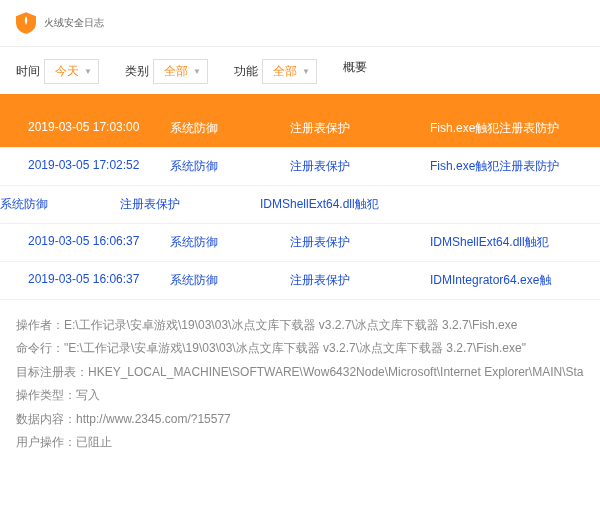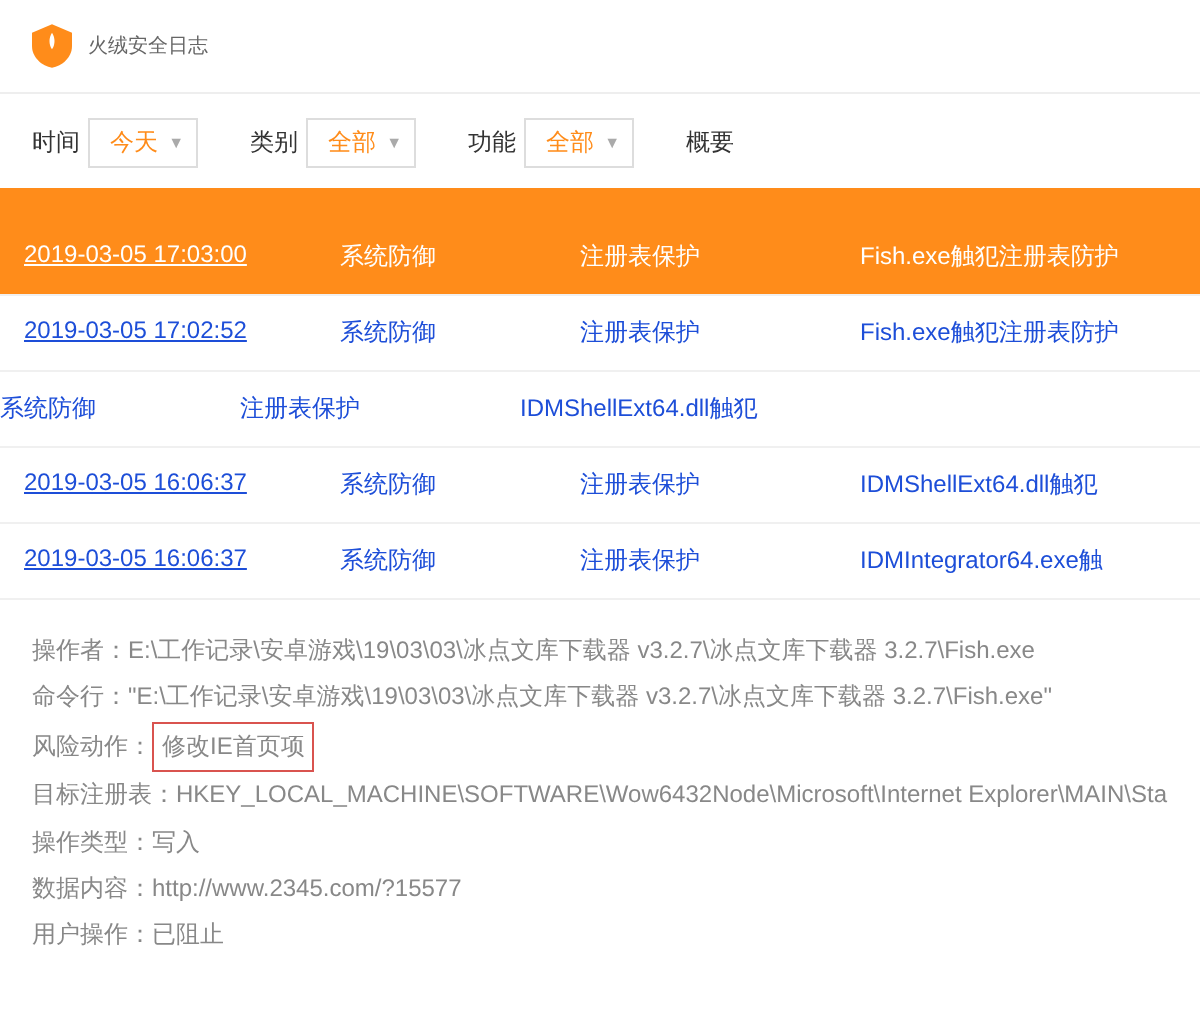--- a/index.html
+++ b/index.html
@@ -1,31 +1,31 @@
 <!DOCTYPE html>
 <html><head>
 <meta charset="utf-8">
 <style>
 * { margin: 0; padding: 0; box-sizing: border-box; font-family: "Microsoft YaHei", sans-serif; }
 body { background: #fff; width: 600px; height: 512px; overflow: hidden; font-size: 12px; color: #333; }
 .header { display: flex; align-items: center; padding: 12px 16px; border-bottom: 1px solid #eee; }
 .logo { width: 20px; height: 22px; margin-right: 8px; }
 .title { font-size: 10px; color: #666; }
-.filters { display: flex; align-items: center; padding: 12px 16px 10px; gap: 6px; }
+.filters { display: flex; align-items: flex-start; padding: 12px 16px 10px; gap: 6px; }
 .filter-label { color: #333; margin-right: 4px; }
 .filter-group { display: flex; align-items: center; margin-right: 20px; }
 .dropdown { display: flex; align-items: center; border: 1px solid #ddd; padding: 3px 6px 3px 10px; color: #ff8c1a; cursor: pointer; min-width: 55px; }
 .dropdown-all { min-width: 55px; }
 .dropdown .arrow { margin-left: auto; color: #aaa; font-size: 8px; }
 .table { width: 100%; }
 .thead { display: flex; background: #ff8c1a; color: #fff; padding: 8px 0; }
 .tbody { }
 .row { display: flex; padding: 10px 0; border-bottom: 1px solid #f0f0f0; color: #1d4ed8; }
 .row.selected { background: #ff8c1a; color: #fff; }
-.col-time { width: 170px; padding-left: 12px; text-decoration: underline; }
+.col-time { width: 170px; padding-left: 28px; }
 .col-cat { width: 120px; }
 .col-func { width: 140px; }
 .col-summary { flex: 1; overflow: hidden; white-space: nowrap; }
 .details { padding: 14px 16px; color: #888; font-size: 12px; line-height: 1.95; white-space: nowrap; overflow: hidden; }
 .detail-line { overflow: hidden; text-overflow: clip; }
 .highlight { border: 1px solid #d9534f; padding: 0 4px; color: #888; display: inline-block; }
 .footer { padding: 20px 22px; color: #666; }
 </style>
 </head>
 <body>
@@ -96,21 +96,20 @@
         <div class="col-cat">系统防御</div>
         <div class="col-func">注册表保护</div>
         <div class="col-summary">IDMIntegrator64.exe触</div>
       </div>
     </div>
 </div>
 
 <div class="details">
   <div class="detail-line"><span>操作者：</span><span>E:\工作记录\安卓游戏\19\03\03\冰点文库下载器 v3.2.7\冰点文库下载器 3.2.7\Fish.exe</span></div>
   <div class="detail-line"><span>命令行：</span><span>"E:\工作记录\安卓游戏\19\03\03\冰点文库下载器 v3.2.7\冰点文库下载器 3.2.7\Fish.exe"</span></div>
-  <div class="detail-line"><span>风险动作：</span><span class="highlight">修改IE首页项</span></div>
   <div class="detail-line"><span>目标注册表：</span><span>HKEY_LOCAL_MACHINE\SOFTWARE\Wow6432Node\Microsoft\Internet Explorer\MAIN\Start P</span></div>
   <div class="detail-line"><span>操作类型：</span><span>写入</span></div>
   <div class="detail-line"><span>数据内容：</span><span>http://www.2345.com/?15577</span></div>
   <div class="detail-line"><span>用户操作：</span><span>已阻止</span></div>
 </div>
 
 <div class="footer">
   
 </div>
 

